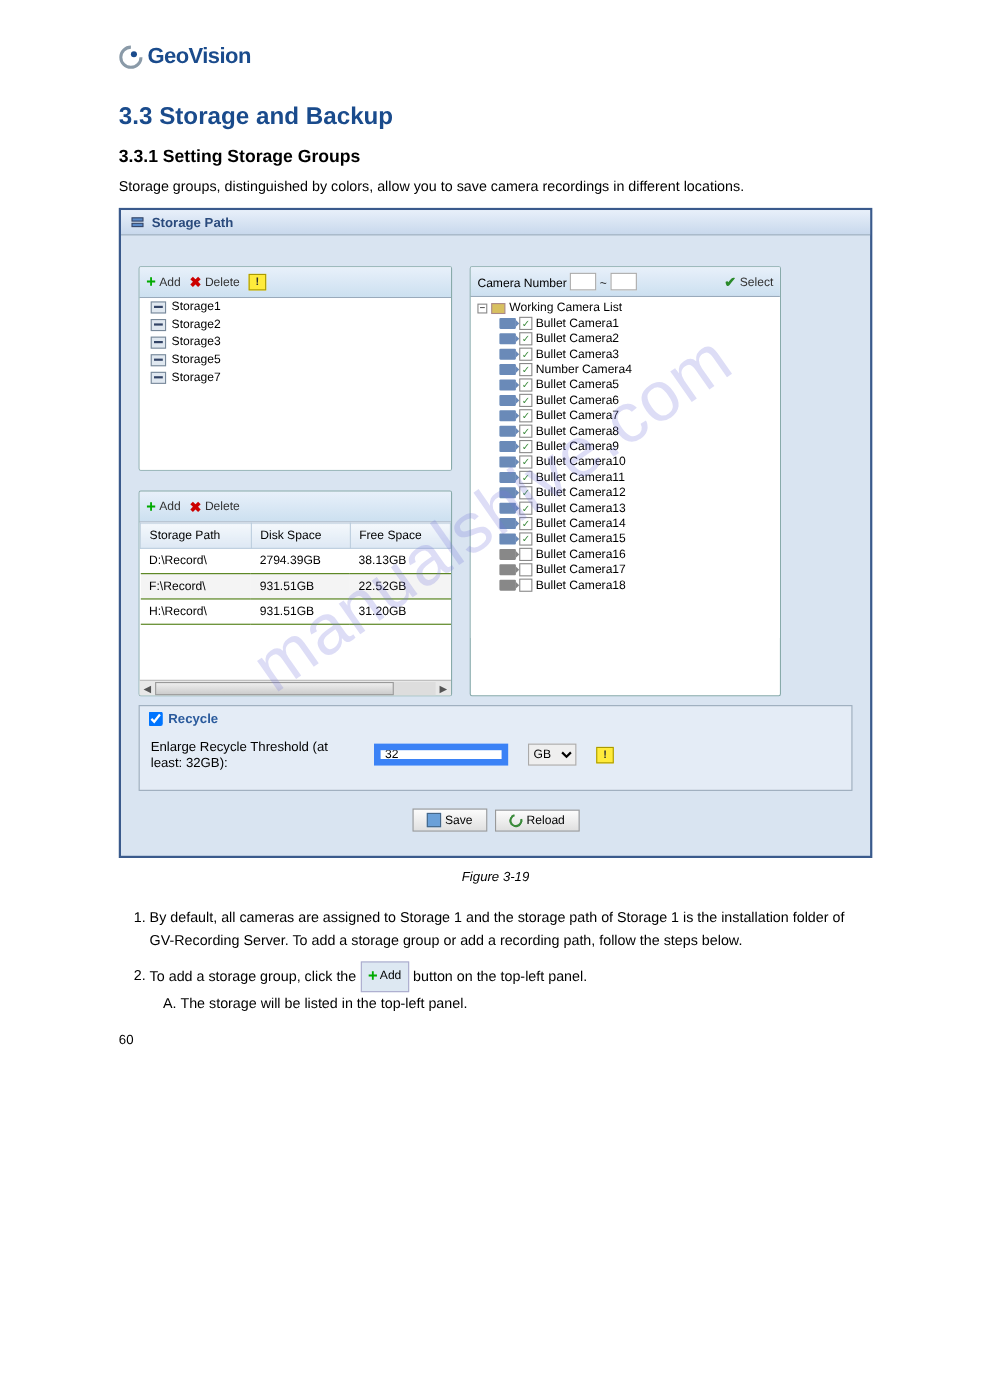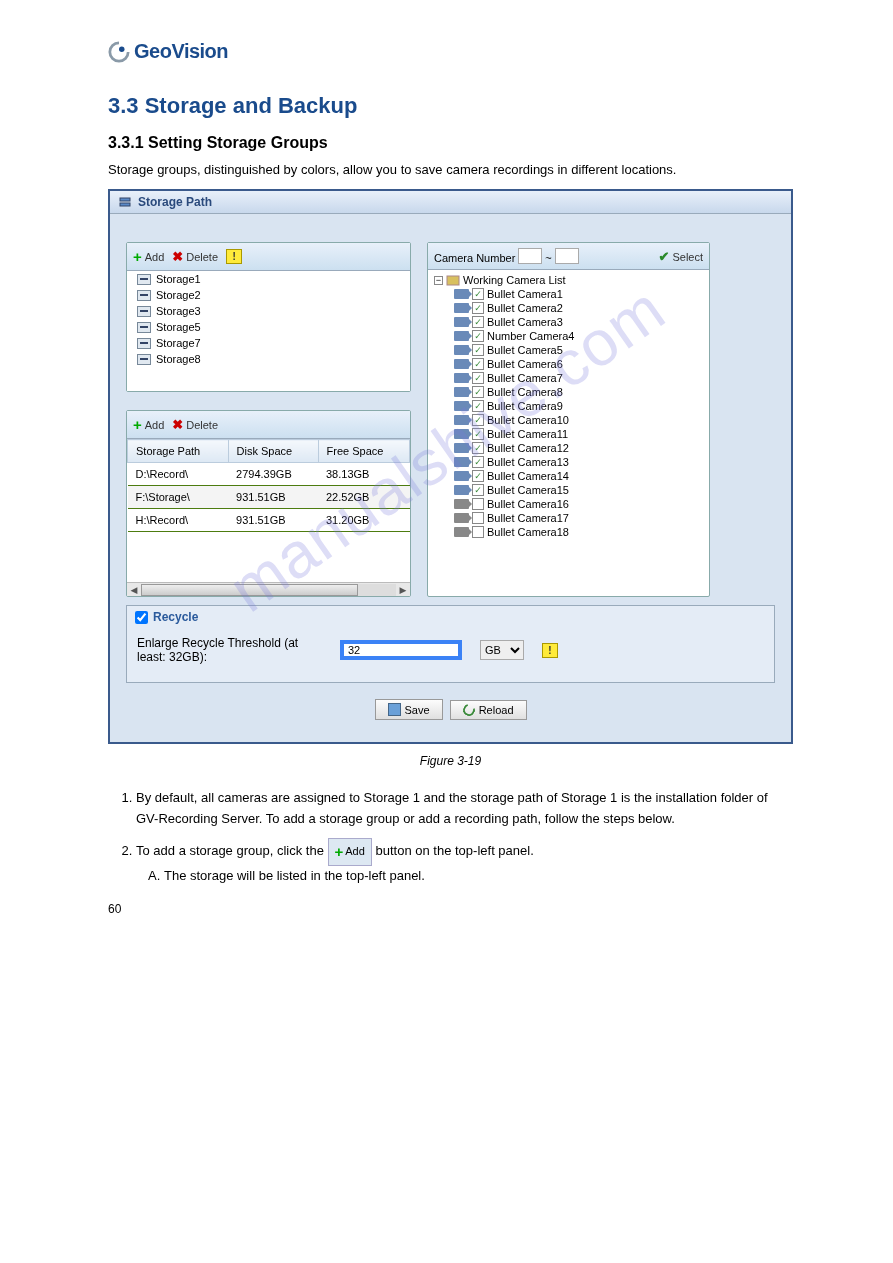--- a/index.html
+++ b/index.html
@@ -25,21 +25,21 @@
   
   .panel { border: 1px solid #8aa; background: #fff; border-radius: 2px; }
   .panel-toolbar { background: linear-gradient(#e8f0fa, #cce0f0); padding: 5px 6px; display: flex; align-items: center; gap: 8px; border-bottom: 1px solid #9ab; }
   
   .tb-btn { display: inline-flex; align-items: center; gap: 3px; font-size: 11px; color: #333; cursor: pointer; }
   .plus-ic { color: #0a0; font-size: 15px; font-weight: bold; }
   .x-ic { color: #c00; font-size: 13px; font-weight: bold; }
   .warn-ic { display:inline-block; width:16px; height:15px; background:#ffeb3b; border:1px solid #aa9900; font-size:10px; font-weight:bold; text-align:center; line-height:13px; color:#333; }
   .check-ic { color:#2a8a2a; font-size:13px; font-weight:bold; }
   
-  .storage-list { height: 120px; overflow-y: scroll; background:#fff; }
+  .storage-list { height: 156px; overflow-y: scroll; background:#fff; }
   .storage-item { padding: 2px 10px; display:flex; align-items:center; gap:5px; font-size:11px; }
   .drive-ic { display:inline-block; width:14px; height:11px; background:#e0e8f0; border:1px solid #789; position:relative; }
   .drive-ic::after { content:''; position:absolute; left:2px; top:3px; width:8px; height:2px; background:#346; }
   
   .path-table { width:100%; border-collapse: collapse; font-size:11px; }
   .path-table th { background: linear-gradient(#f4f8fc,#dde8f4); text-align:left; padding:5px 8px; border:1px solid #bcd; font-weight:normal; }
   .path-table td { padding:5px 8px; border-bottom:1px solid #4d7c0f; }
   .path-table tr.odd td { background:#f4f4f4; }
   .table-wrap { background:#fff; }
   .hscroll { height:14px; background:#e8e8e8; display:flex; align-items:center; border-top:1px solid #bbb; }
@@ -55,21 +55,21 @@
   .minus-box { display:inline-block; width:9px; height:9px; border:1px solid #888; text-align:center; line-height:7px; font-size:9px; background:#fff; }
   .cam-ic { display:inline-block; width:15px; height:10px; background:#6a8ab8; border-radius:1px; position:relative; }
   .cam-ic::after { content:''; position:absolute; right:-3px; top:2px; width:0; height:0; border-left:3px solid #6a8ab8; border-top:3px solid transparent; border-bottom:3px solid transparent; }
   .cam-ic.off { background:#888; }
   .cam-ic.off::after { border-left-color:#888; }
   .chk { display:inline-block; width:12px; height:12px; border:1px solid #888; background:#fff; text-align:center; line-height:10px; font-size:9px; color:#3a8a3a; }
   
   .recycle-box { margin-top:8px; border:1px solid #9ab; background:#e4ecf6; padding:0; }
   .recycle-head { padding:4px 8px; display:flex; align-items:flex-end; gap:5px; font-weight:bold; font-size:12px; color:#2a5a9c; }
   .recycle-body { padding:8px 10px 18px; display:flex; align-items:center; gap:18px; font-size:12px; }
-  .recycle-body input[type=text] { width:122px; height:20px; border:4px solid #3b82f6; padding:1px 4px; font-size:11px; }
+  .recycle-body input[type=text] { width:122px; height:20px; border:6px solid #3b82f6; padding:1px 4px; font-size:11px; }
   .recycle-body select { width:44px; height:20px; border:1px solid #aaa; font-size:11px; }
   
   .btn-row { text-align:center; padding:16px 0 6px; }
   .win-btn { display:inline-flex; align-items:center; gap:4px; background:linear-gradient(#fcfcfc,#e0e0e0); border:1px solid #999; padding:3px 12px; font-size:11px; cursor:pointer; margin:0 2px; }
   .save-ic { display:inline-block; width:13px; height:13px; background:#6aa0d8; border:1px solid #468; }
   .reload-ic { display:inline-block; width:12px; height:12px; border:2px solid #3a8a3a; border-radius:50%; border-top-color:transparent; transform:rotate(30deg); }
   
   .caption { text-align:center; font-style:italic; font-size:12px; margin:8px 0 20px; }
   
   .steps { font-size:13px; line-height:1.6; }
@@ -140,24 +140,20 @@
                   <span class="drive-ic"></span>
                   <span>Storage3</span>
                 </div>
                 <div class="storage-item">
                   <span class="drive-ic"></span>
                   <span>Storage5</span>
                 </div>
                 <div class="storage-item">
                   <span class="drive-ic"></span>
                   <span>Storage7</span>
-                </div>
-                <div class="storage-item">
-                  <span class="drive-ic"></span>
-                  <span>Storage8</span>
                 </div>
               </div>
           </div>
 
           <div class="panel">
             <div class="panel-toolbar">
               <span class="tb-btn">
                   <span class="plus-ic">+</span>
                   <span>Add</span>
                 </span>
@@ -175,21 +171,21 @@
                   <th>Free Space</th>
                 </tr>
                   </thead>
                 <tbody id="path-rows">
                     <tr>
                       <td>D:\Record\</td>
                       <td>2794.39GB</td>
                       <td>38.13GB</td>
                     </tr>
                     <tr class="odd">
-                      <td>F:\Storage\</td>
+                      <td>F:\Record\</td>
                       <td>931.51GB</td>
                       <td>22.52GB</td>
                     </tr>
                     <tr>
                       <td>H:\Record\</td>
                       <td>931.51GB</td>
                       <td>31.20GB</td>
                     </tr>
                   </tbody>
               </table>

